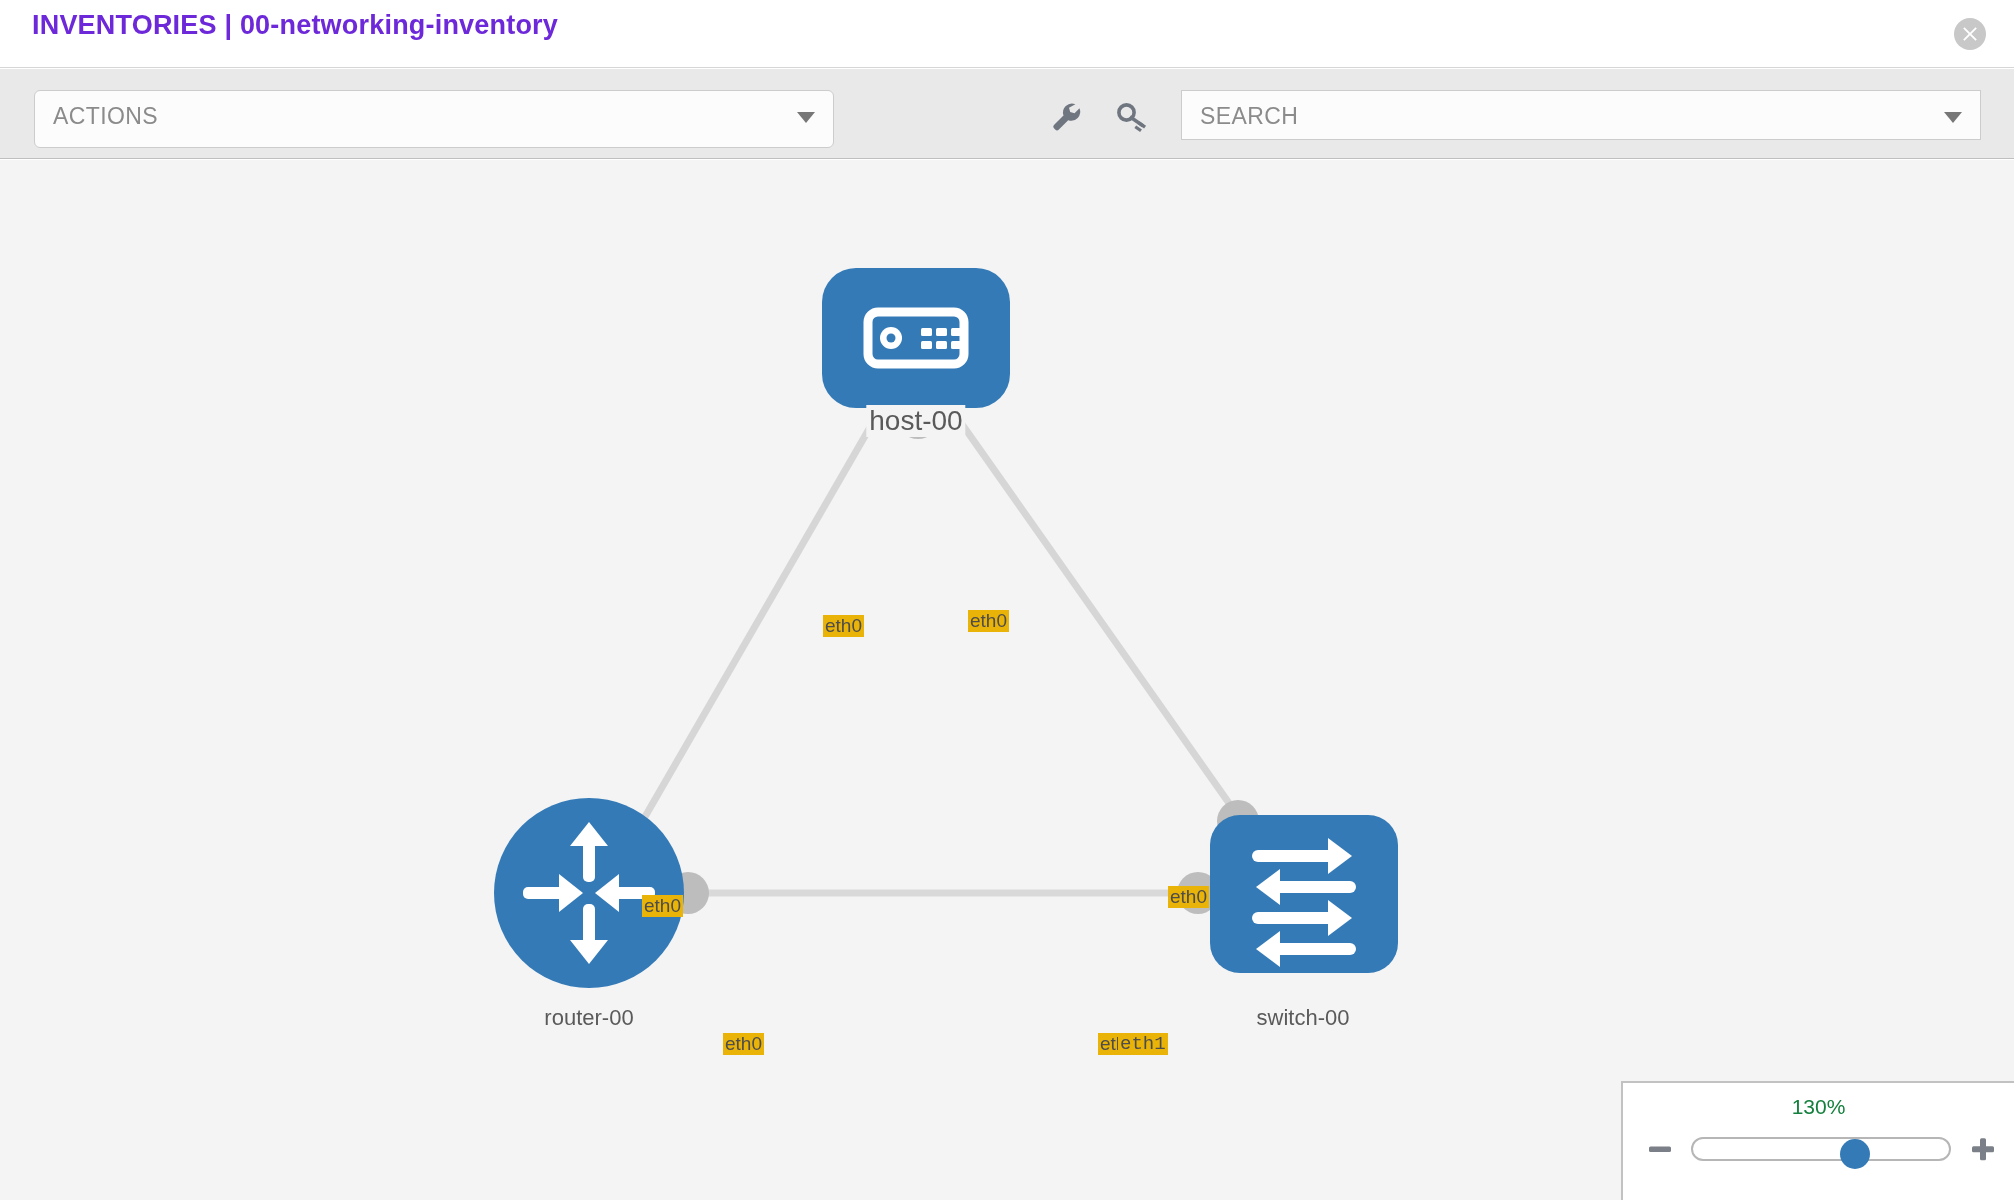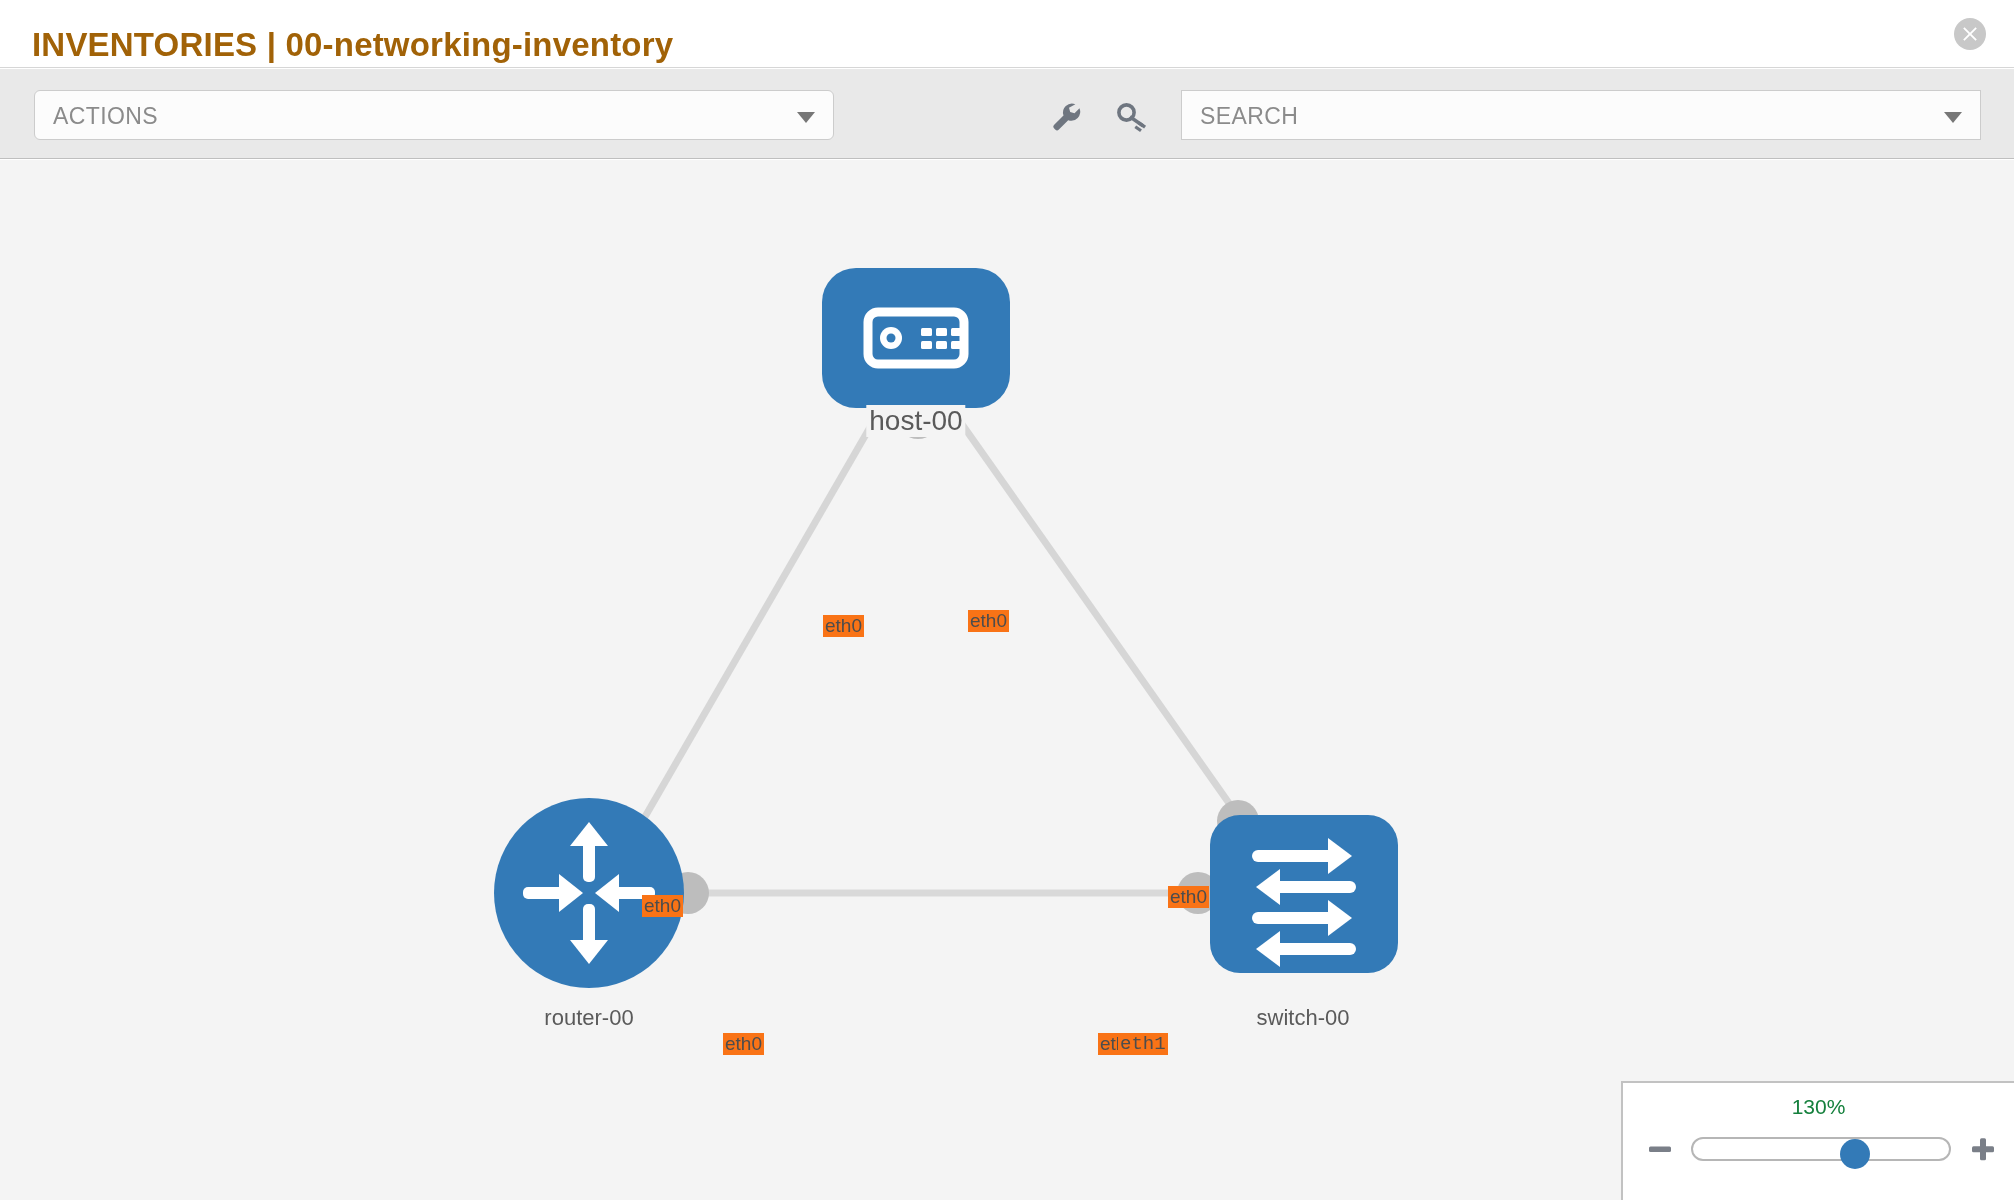--- a/index.html
+++ b/index.html
@@ -19,24 +19,24 @@
 
   
   .header {
     position: absolute; top: 0; left: 0;
     width: 2014px; height: 68px;
     background: #ffffff;
     border-bottom: 1px solid #d6d6d6;
   }
   .header-title {
     position: absolute;
-    left: 32px; top: 26px;
-    font-size: 33px;
+    left: 32px; top: 10px;
+    font-size: 27px;
     font-weight: bold;
-    color: #a16207;
+    color: #6d28d9;
     letter-spacing: 0.2px;
     white-space: nowrap;
   }
   .close-btn {
     position: absolute;
     right: 28px; top: 18px;
     width: 32px; height: 32px;
     border-radius: 50%;
     background: #c8c8c8;
     cursor: pointer;
@@ -46,21 +46,21 @@
   
   .toolbar {
     position: absolute; top: 69px; left: 0;
     width: 2014px; height: 90px;
     background: #e9e9e9;
     border-bottom: 1px solid #bfbfbf;
   }
   .actions-select {
     position: absolute;
     left: 34px; top: 21px;
-    width: 800px; height: 50px;
+    width: 800px; height: 58px;
     background: #fcfcfc;
     border: 1px solid #cccccc;
     border-radius: 6px;
     cursor: pointer;
   }
   .actions-select .label {
     position: absolute;
     left: 18px; top: 12px;
     font-size: 23px;
     color: #8b8b8b;
@@ -117,21 +117,21 @@
     color: #5a5a5a;
     background: #f4f4f4;
     padding: 0 3px;
     white-space: nowrap;
     transform: translateX(-50%);
   }
   .iface-label {
     position: absolute;
     font-size: 19px;
     color: #4d4d4d;
-    background: #f97316;
+    background: #eab308;
     padding: 0 2px;
     white-space: nowrap;
   }
 
   
   .zoom-panel {
     position: absolute;
     left: 1621px; top: 1081px;
     width: 393px; height: 119px;
     background: #ffffff;

